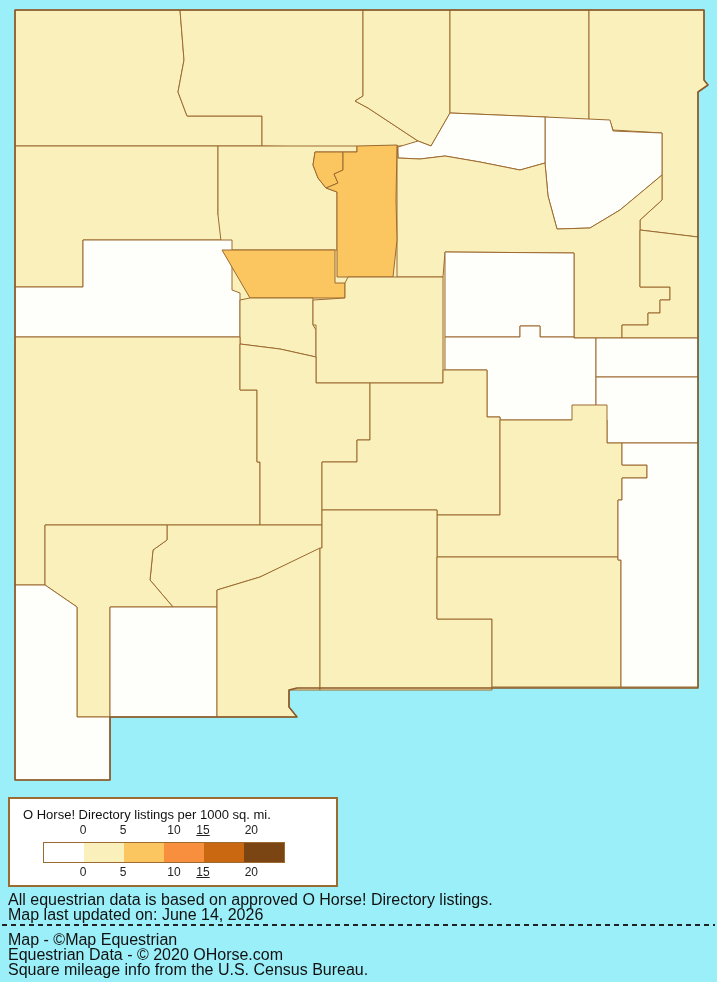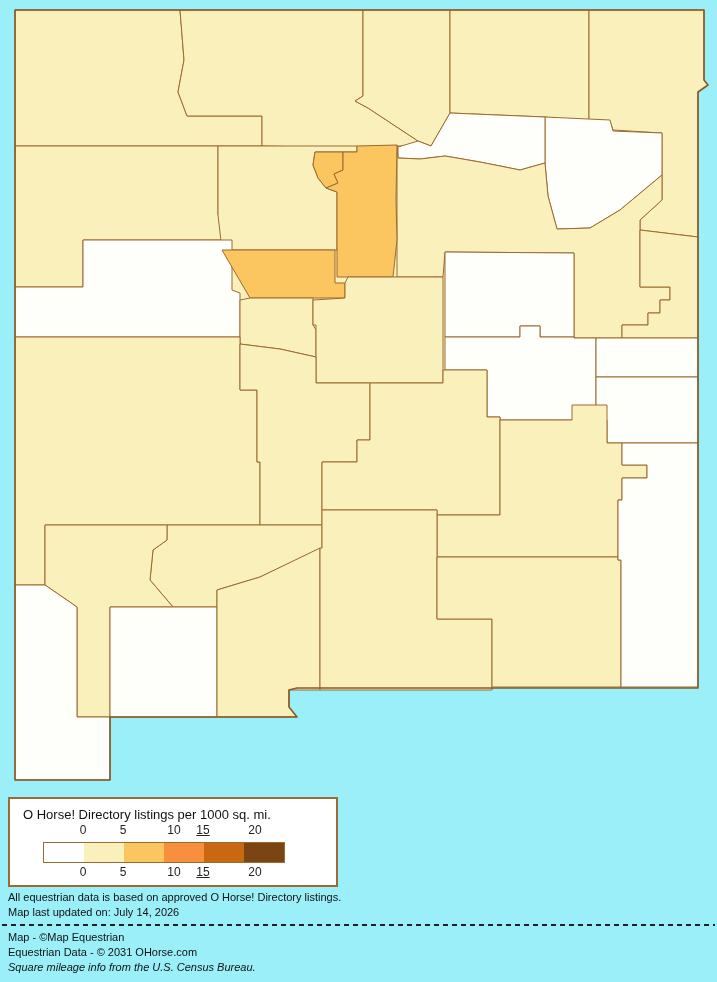--- a/index.html
+++ b/index.html
@@ -4,31 +4,31 @@
 <style>
   html,body{margin:0;padding:0;}
   body{font-family:"Liberation Sans","DejaVu Sans",sans-serif;}
   .screen{position:relative;width:717px;height:982px;background:#9BEFF8;overflow:hidden;}
   .map-svg{position:absolute;left:0;top:0;}
   .legend{position:absolute;left:8px;top:797px;width:326px;height:86px;background:#FFFFFF;border:2px solid #9C6B31;}
   .legend-title{position:absolute;left:13px;top:8px;font-size:13px;color:#111111;white-space:nowrap;}
   .tick{position:absolute;width:30px;text-align:center;font-size:12px;color:#222222;}
   .tick-row-top .tick{top:24px;}
   .tick-row-bottom .tick{top:66px;}
-  .tick-0{left:58px;} .tick-1{left:98px;} .tick-2{left:149px;} .tick-3{left:178px;text-decoration:underline;} .tick-4{left:230px;}
+  .tick-0{left:58px;} .tick-1{left:98px;} .tick-2{left:149px;} .tick-3{left:178px;text-decoration:underline;} .tick-4{left:218px;text-align:right;}
   .color-bar{position:absolute;left:33px;top:43px;width:240px;height:19px;border:1px solid #9C6B31;display:flex;}
   .color-bar .swatch{width:40px;height:100%;}
-  .note{position:absolute;left:8px;font-size:11px;color:#111111;white-space:nowrap;}
+  .note{position:absolute;left:8px;font-size:16px;color:#111111;white-space:nowrap;}
   .note-1{top:891px;}
   .note-2{top:906px;}
   .dashed-rule{position:absolute;left:2px;top:924px;width:713px;height:2px;
     background:repeating-linear-gradient(90deg,#222222 0px,#222222 5px,transparent 5px,transparent 9px);}
   .credit-1{top:931px;}
   .credit-2{top:946px;}
-  .credit-3{top:961px;font-style:italic;}
+  .credit-3{top:961px;}
 </style>
 </head>
 <body>
 
 <div class="screen">
 
   <svg class="map-svg" width="717" height="790" viewBox="0 0 717 790">
     <path id="state-underlay" fill="#FAF0BC" stroke="none" d="M15,10 L704,10 L704,80 L708,85 L698,92 L698,688 L297,688 L289,690 L289,707 L297,717 L110,717 L110,780 L15,780 Z"></path>
     <g id="county-layer">
         <path d="M15,10 L180,10 L184,60 L178,92 L187,116 L262,116 L262,146 L15,146 Z" fill="#FAF0BC" stroke="#9C6B31" stroke-width="1" stroke-linejoin="round"></path>
@@ -88,21 +88,21 @@
     <div class="tick-row-bottom">
       <span class="tick tick-0">0</span>
       <span class="tick tick-1">5</span>
       <span class="tick tick-2">10</span>
       <span class="tick tick-3">15</span>
       <span class="tick tick-4">20</span>
     </div>
   </div>
 
   <div class="note note-1">All equestrian data is based on approved O Horse! Directory listings.</div>
-  <div class="note note-2">Map last updated on: July 14, 2026</div>
+  <div class="note note-2">Map last updated on: June 14, 2026</div>
 
   <div class="dashed-rule"></div>
 
   <div class="note credit-1">Map - ©Map Equestrian</div>
-  <div class="note credit-2">Equestrian Data - © 2031 OHorse.com</div>
+  <div class="note credit-2">Equestrian Data - © 2020 OHorse.com</div>
   <div class="note credit-3">Square mileage info from the U.S. Census Bureau.</div>
 
 </div>
 
 </body></html>

